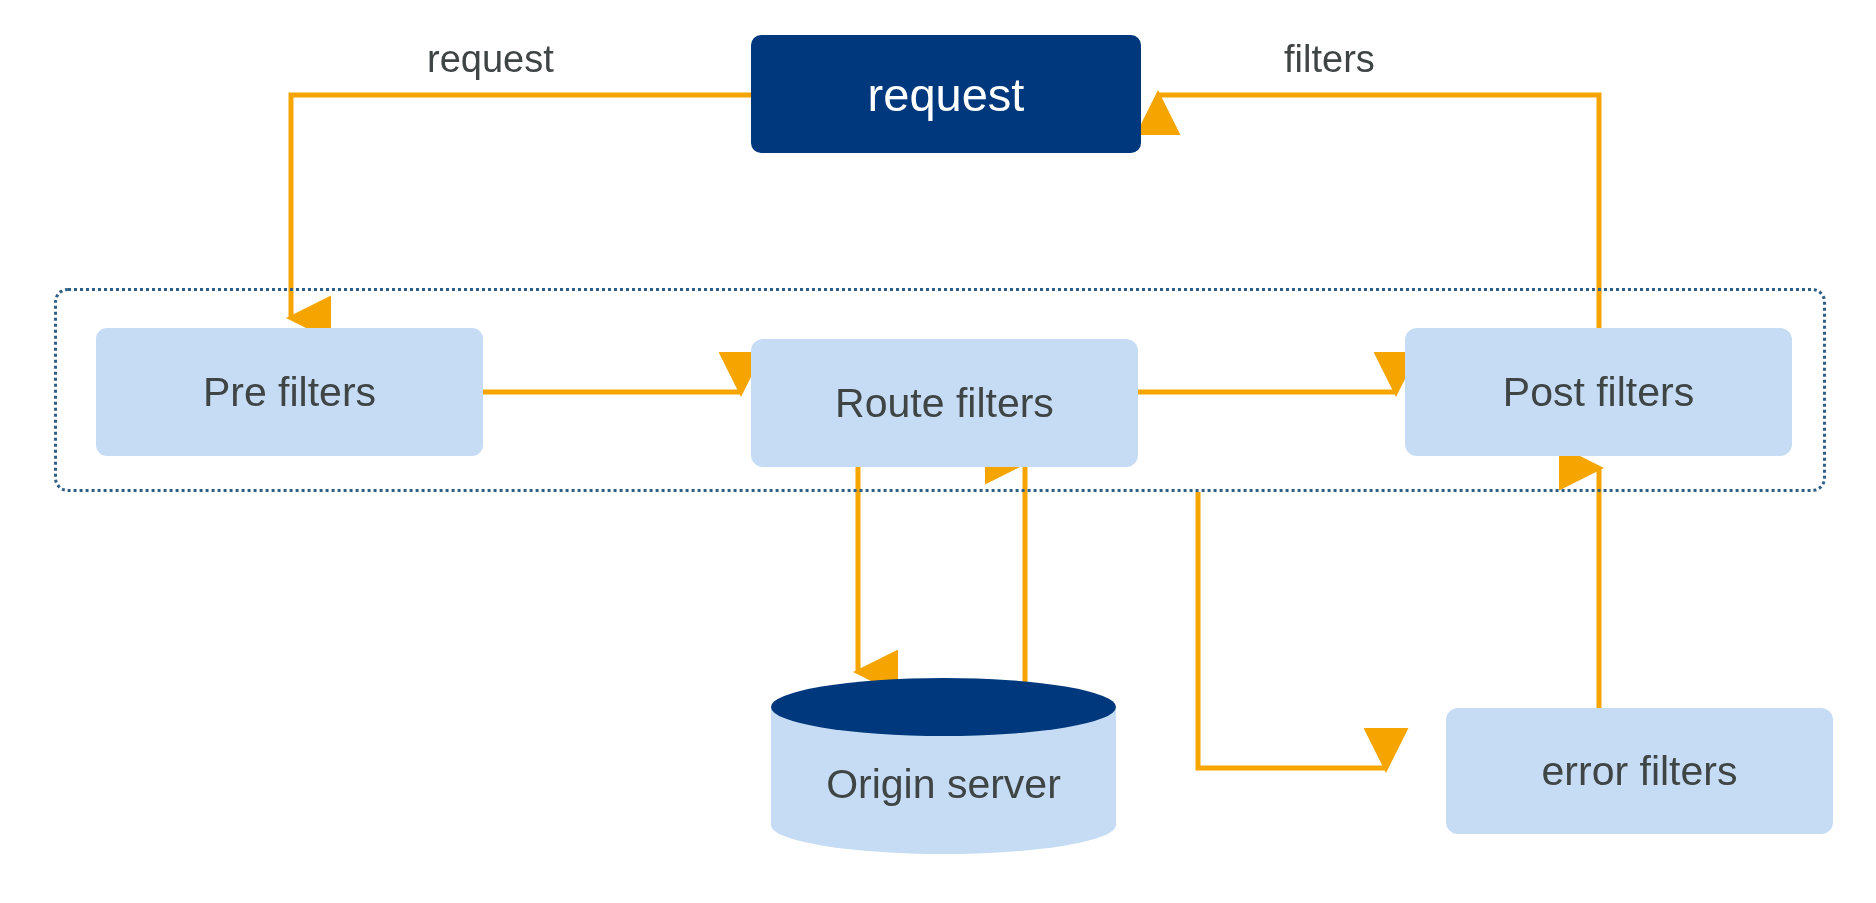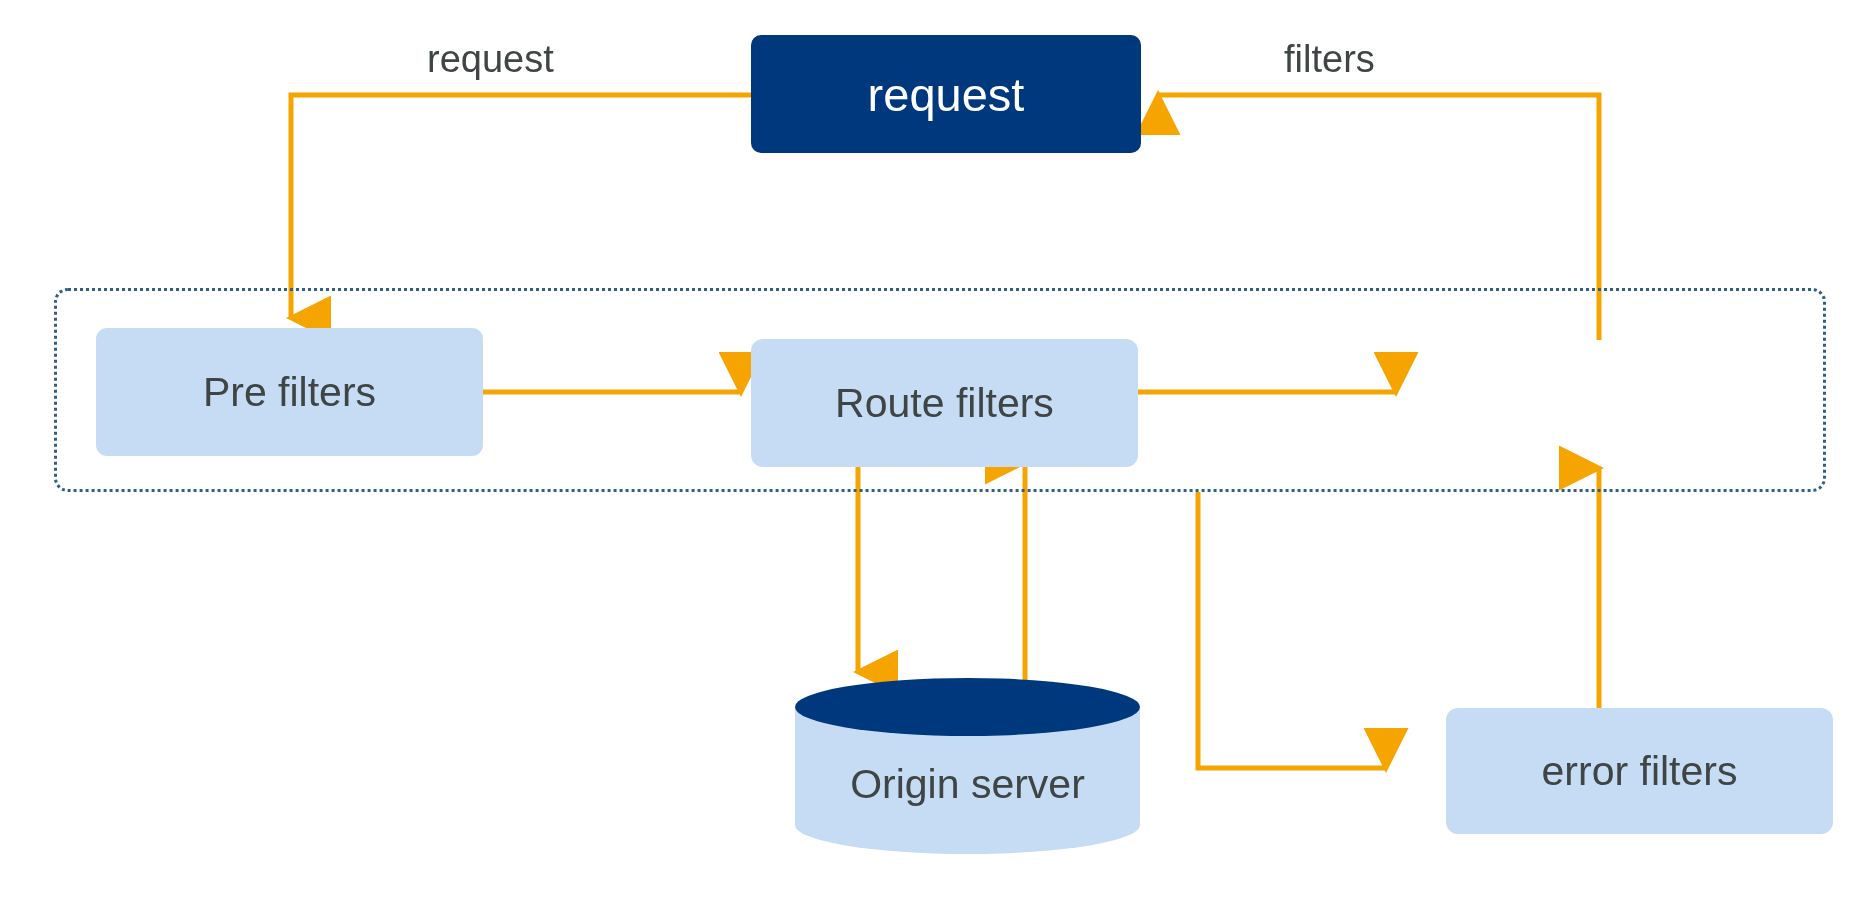--- a/index.html
+++ b/index.html
@@ -182,26 +182,29 @@
   </div>
 
   <div class="node filter" style="left:80px; top:328px; width:387px; height:128px;border-radius:11px;">
     <span class="node-label">Pre filters</span>
   </div>
 
   <div class="node filter" style="left:735px; top:328px; width:387px; height:128px;margin-top:11px;">
     <span class="node-label">Route filters</span>
   </div>
 
+  <div class="node filter" style="left:1389px; top:328px; width:387px; height:128px;">
+    <span class="node-label">Post filters</span>
+  </div>
 
   <div class="node filter" style="left:1389px; top:708px; width:387px; height:126px;margin-left:41px;">
     <span class="node-label">error filters</span>
   </div>
 
-  <div class="cylinder" style="left:755px; top:678px; width:345px; height:182px;margin-left:24px;">
+  <div class="cylinder" style="left:755px; top:678px; width:345px; height:182px;">
     <div class="cyl-bottom" style="top:118px; height:58px;"></div>
     <div class="cyl-body" style="top:29px; height:118px;"></div>
     <div class="cyl-top" style="top:0px; height:58px;"></div>
     <div class="cyl-label" style="top:86px;">Origin server</div>
   </div>
 
   <div class="edge-label" style="left:411px; top:40px;">request</div>
 
   <div class="edge-label" style="left:1268px; top:40px;">filters</div>
 

